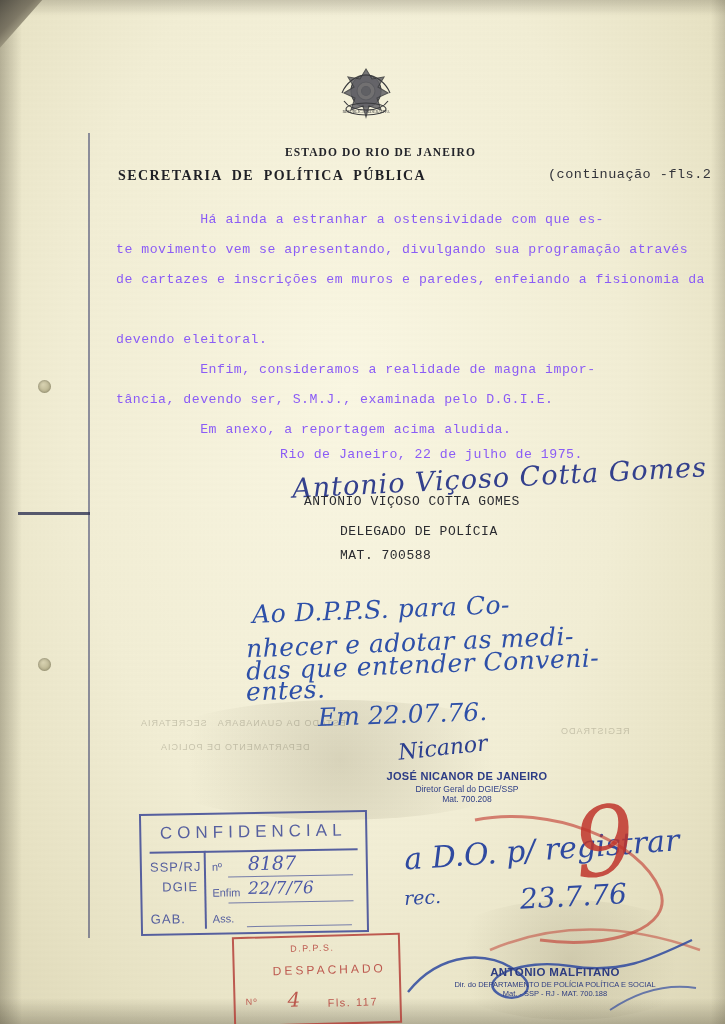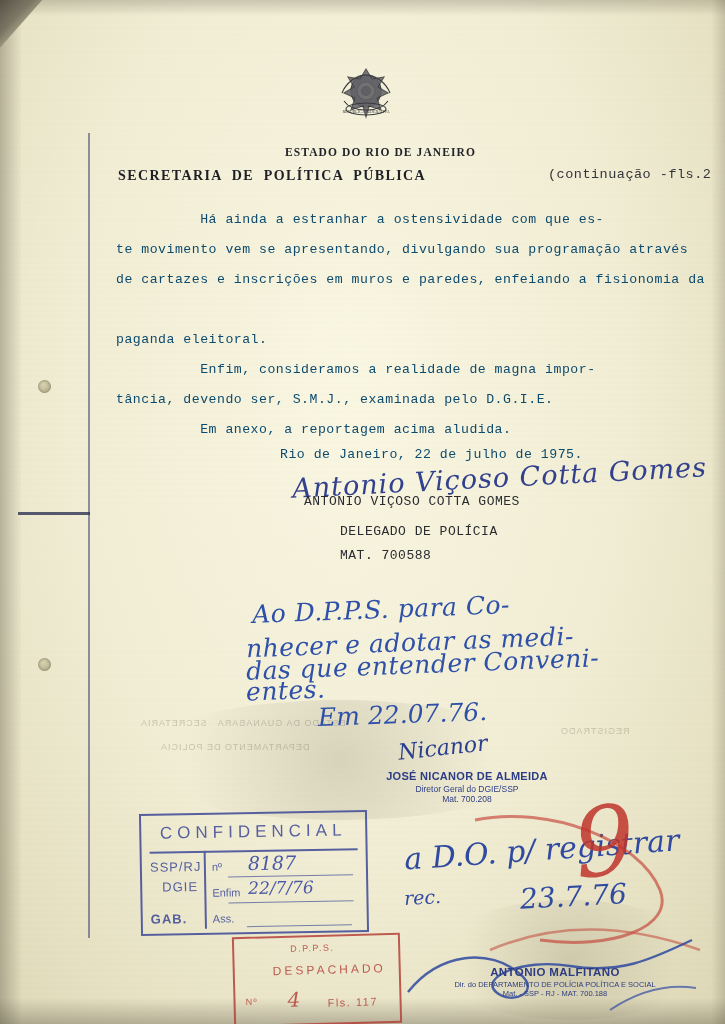--- a/index.html
+++ b/index.html
@@ -123,21 +123,21 @@
     color: #1f2026;
   }
   .hdr-cont {
     left: 548px; top: 167px;
     font-size: 13.5px;
     color: #33343a;
   }
   .body-line {
     font-size: 13.2px;
     line-height: 1;
-    color: #0c4a6e;
+    color: #8b5cf6;
   }
 
   
   .hand {
     position: absolute;
     font-family: "DejaVu Serif", serif;
     color: #2f3f86;
     font-style: italic;
     white-space: pre;
   }
@@ -363,21 +363,21 @@
     </svg>
   </div>
 
   <div class="typed hdr-estado">ESTADO DO RIO DE JANEIRO</div>
   <div class="typed hdr-secretaria">SECRETARIA  DE  POLÍTICA  PÚBLICA</div>
   <div class="typed hdr-cont">(continuação -fls.2</div>
 
   <div class="typed body-line" style="left:116px; top:213px;">          Há ainda a estranhar a ostensividade com que es-</div>
   <div class="typed body-line" style="left:116px; top:243px;">te movimento vem se apresentando, divulgando sua programação através</div>
   <div class="typed body-line" style="left:116px; top:273px;">de cartazes e inscrições em muros e paredes, enfeiando a fisionomia da</div>
-  <div class="typed body-line" style="left:116px; top:333px;">paganda eleitoral.</div>
+  <div class="typed body-line" style="left:116px; top:333px;">devendo eleitoral.</div>
 
   <div class="typed body-line" style="left:116px; top:363px;">          Enfim, consideramos a realidade de magna impor-</div>
   <div class="typed body-line" style="left:116px; top:393px;">tância, devendo ser, S.M.J., examinada pelo D.G.I.E.</div>
 
   <div class="typed body-line" style="left:116px; top:423px;">          Em anexo, a reportagem acima aludida.</div>
 
   <div class="typed body-line" style="left:280px; top:448px;">Rio de Janeiro, 22 de julho de 1975.</div>
 
   <div class="hand sig-top">Antonio Viçoso Cotta Gomes</div>
   <div class="typed" style="left:304px; top:494px; font-size:13px;">ANTONIO VIÇOSO COTTA GOMES</div>
@@ -385,21 +385,21 @@
   <div class="typed" style="left:340px; top:548px; font-size:13px;">MAT. 700588</div>
 
   <div class="hand note-blue" style="top:595px;">Ao D.P.P.S. para Co-</div>
   <div class="hand note-blue" style="top:628px; left:246px;">nhecer e adotar as medi-</div>
   <div class="hand note-blue" style="top:650px; left:246px;">das que entender Conveni-</div>
   <div class="hand note-blue" style="top:676px; left:246px;">entes.</div>
   <div class="hand note-date">Em 22.07.76.</div>
   <div class="hand sig-almeida">Nicanor</div>
 
   <div class="stamp-almeida">
-    <div class="nm">JOSÉ NICANOR DE ALMEIDA</div>
+    <div class="nm">JOSÉ NICANOR DE JANEIRO</div>
     <div class="ti">Diretor Geral do DGIE/SSP</div>
     <div class="mt">Mat. 700.208</div>
   </div>
 
   <div class="hand hand-ado">a D.O. p/ registrar</div>
   <div class="hand hand-rec">rec.</div>
   <div class="hand hand-recdate">23.7.76</div>
   <div class="big-red-9">9</div>
 
   <svg class="red-sweep" viewBox="0 0 240 170">
@@ -426,21 +426,21 @@
     <div class="conf-lbl" style="top:44px;">SSP/RJ</div>
     <div class="conf-field" style="top:46px;">nº</div>
     <div class="conf-hand" style="left:106px; top:38px; font-size:19px;">8187</div>
     <div class="conf-underline" style="left:86px; top:62px; width:125px;"></div>
 
     <div class="conf-lbl" style="top:64px;margin-left:12px;">DGIE</div>
     <div class="conf-field" style="top:72px;">Enfim</div>
     <div class="conf-hand" style="left:106px; top:64px; font-size:17px;">22/7/76</div>
     <div class="conf-underline" style="left:86px; top:88px; width:125px;"></div>
 
-    <div class="conf-lbl" style="top:96px;font-weight:bold;">GAB.</div>
+    <div class="conf-lbl" style="top:96px;">GAB.</div>
     <div class="conf-field" style="top:98px;">Ass.</div>
     <div class="conf-underline" style="left:104px; top:112px; width:105px;"></div>
   </div>
 
   <div class="red-stamp">
     <div class="rl" style="top:6px; left:56px;">D.P.P.S.</div>
     <div class="rl" style="top:26px; left:38px; font-size:12px; letter-spacing:3px;">DESPACHADO</div>
     <div class="rl" style="top:58px; left:10px;">Nº</div>
     <div class="red-hand" style="left:52px; top:50px;">4</div>
     <div class="rl" style="top:60px; left:92px; font-size:11px;">Fls. 117</div>

